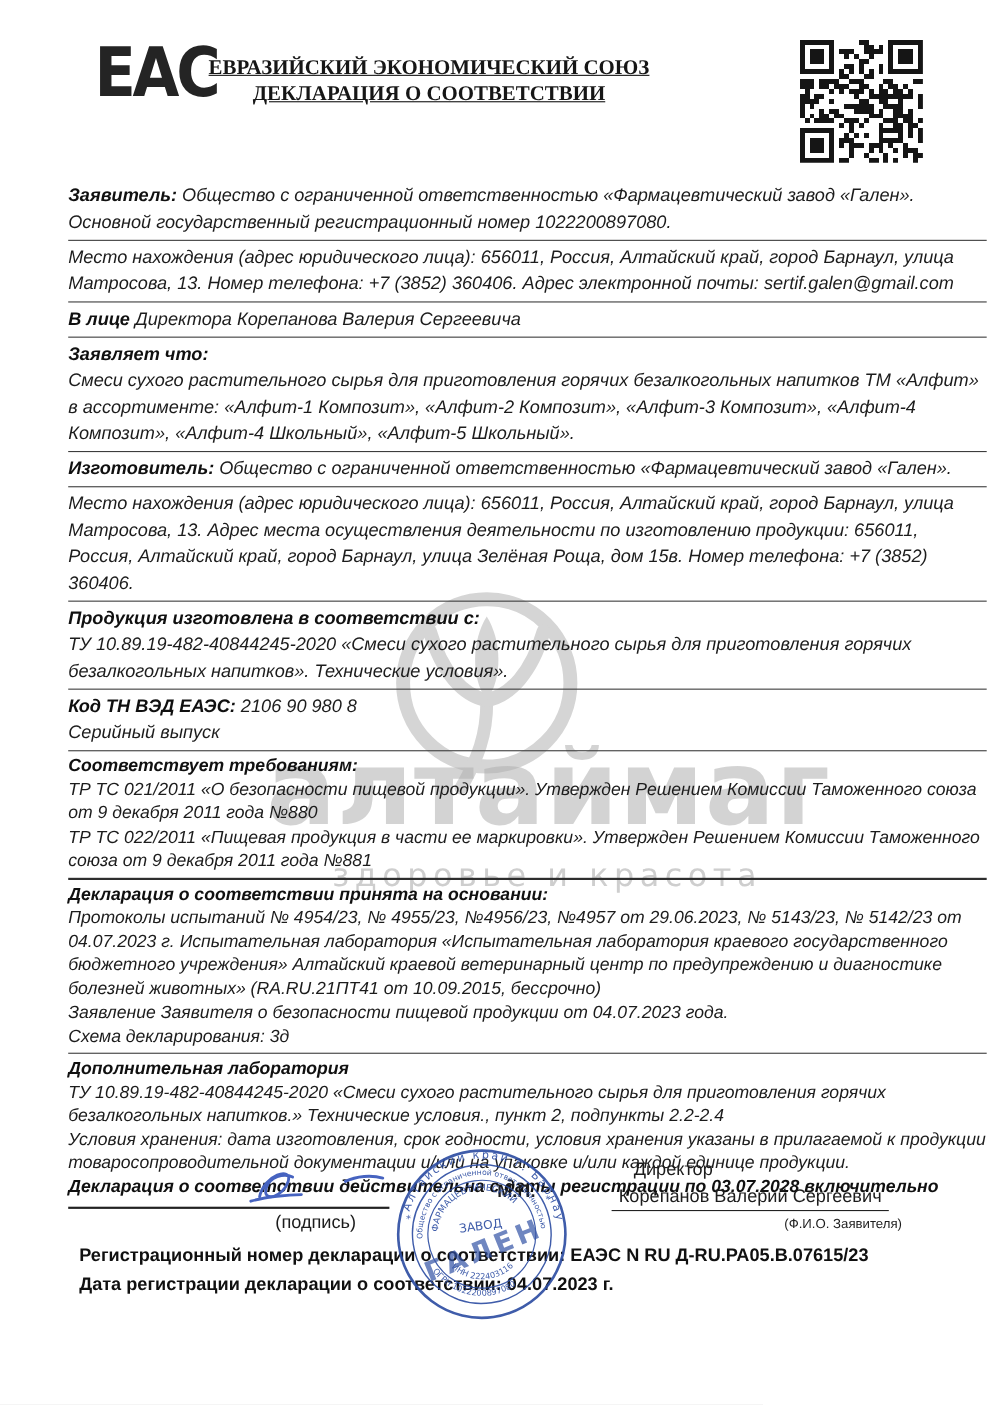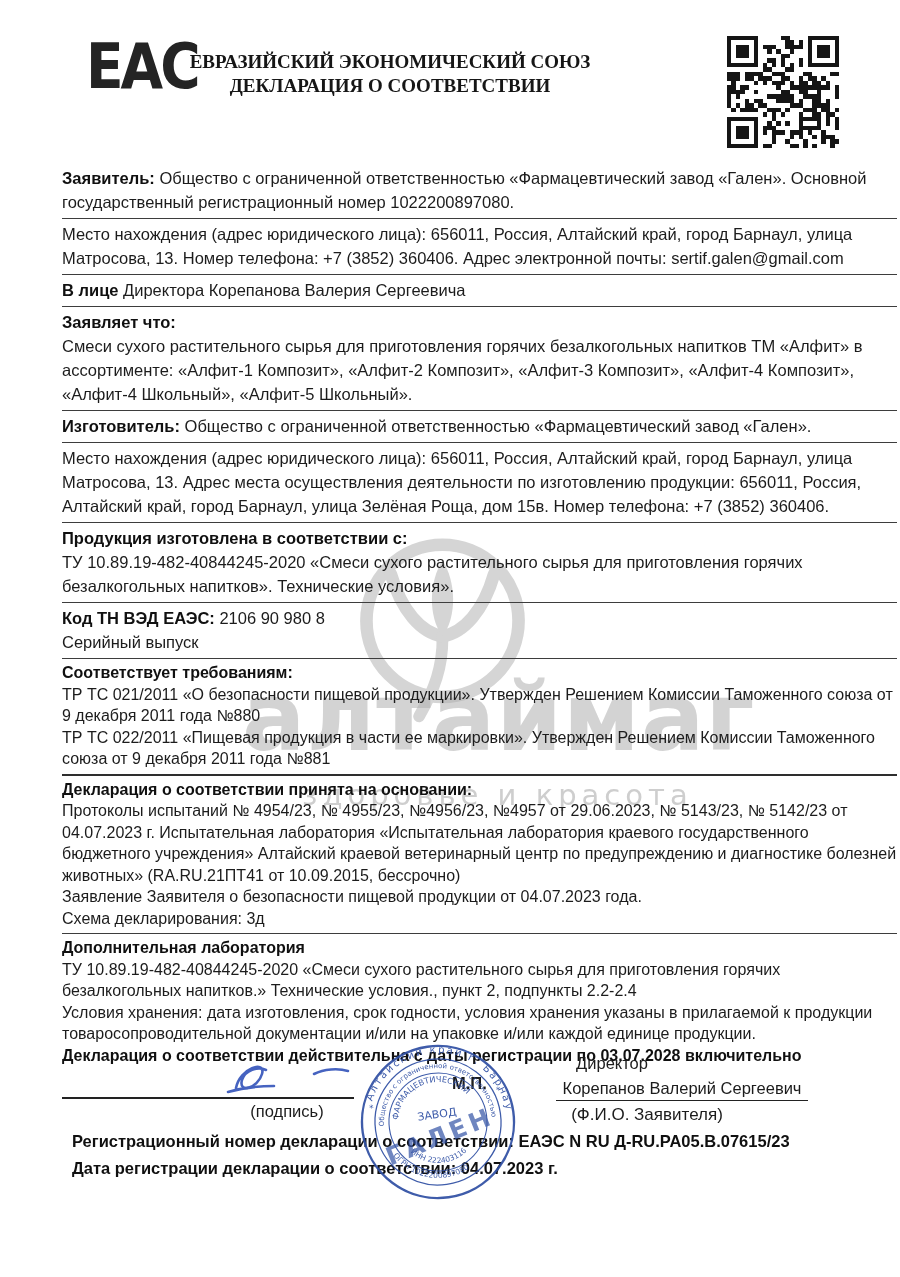--- a/index.html
+++ b/index.html
@@ -3,39 +3,39 @@
 <meta charset="utf-8">
 <style>
   html,body{margin:0;padding:0;background:#e8e8e8;}
   .page{position:relative;width:900px;height:1277px;background:#ffffff;margin:0 auto;
         font-family:"Liberation Sans",sans-serif;color:#1c1c1c;overflow:hidden;}
   
   .eac-mark{position:absolute;left:86px;top:30px;width:80px;height:70px;
             font-family:"DejaVu Sans",sans-serif;font-weight:800;font-size:54px;color:#242424;
             letter-spacing:-3px;transform:scale(1.02,1.15);transform-origin:left top;line-height:64px;}
   .doc-title{position:absolute;left:150px;top:50px;width:480px;text-align:center;
-             font-family:"Liberation Serif",serif;font-weight:700;font-size:19px;line-height:24px;color:#161616;}
+             font-family:"Liberation Serif",serif;font-weight:700;font-size:19px;line-height:24px;color:#161616;text-decoration:underline;}
   .qr{position:absolute;left:727px;top:36px;width:112px;height:112px;}
   
   .sections{position:absolute;left:62px;top:163px;width:835px;z-index:2;}
-  .section{padding:3px 0 4px 0;border-bottom:1.6px solid #3d3d3d;font-size:16.5px;line-height:24px;}
+  .section{padding:3px 0 4px 0;border-bottom:1.6px solid #3d3d3d;font-size:16.5px;line-height:24px;font-style:italic;}
   .section.compact{font-size:16px;line-height:21.5px;}
   .section.thick{border-bottom:2.5px solid #2e2e2e;}
   .section.norule{border-bottom:none;}
   .section .b{font-weight:700;color:#101010;}
   
   .sig-block{position:absolute;left:62px;top:1052px;width:835px;height:72px;z-index:2;}
   .sig-scribble{position:absolute;left:160px;top:6px;width:170px;height:40px;}
   .sig-line{position:absolute;left:0;top:45px;width:292px;border-top:2px solid #222;}
   .sig-caption{position:absolute;left:140px;top:50px;width:170px;text-align:center;font-size:16.5px;}
   .mp{position:absolute;left:390px;top:22px;font-weight:700;font-size:16.5px;}
   .director{position:absolute;left:400px;top:2px;width:300px;text-align:center;font-size:16.5px;}
   .fio-name{position:absolute;left:458px;top:27px;width:252px;text-align:center;font-size:16.5px;
             border-bottom:1.6px solid #222;padding-bottom:2px;margin-left:36px;}
-  .fio-caption{position:absolute;left:440px;top:53px;width:290px;text-align:center;font-size:17px;}
+  .fio-caption{position:absolute;left:440px;top:53px;width:290px;text-align:right;font-size:12px;padding-left:28px;}
   
   .footer{position:absolute;left:72px;top:1128px;width:820px;z-index:2;font-weight:700;
           font-size:16.5px;line-height:27px;color:#101010;}
   
   .wm-logo{position:absolute;left:340px;top:535px;width:205px;height:195px;z-index:1;opacity:.55;}
   .wm-brand{position:absolute;left:242px;top:668px;width:480px;z-index:1;
             font-family:"DejaVu Sans",sans-serif;font-weight:700;font-size:94px;line-height:100px;
             color:#b0b0b0;opacity:.55;letter-spacing:1px;}
   .wm-tagline{position:absolute;left:302px;top:778px;z-index:1;color:#c2c2c2;opacity:.8;
               font-size:29px;letter-spacing:5px;font-family:"DejaVu Sans",sans-serif;}

